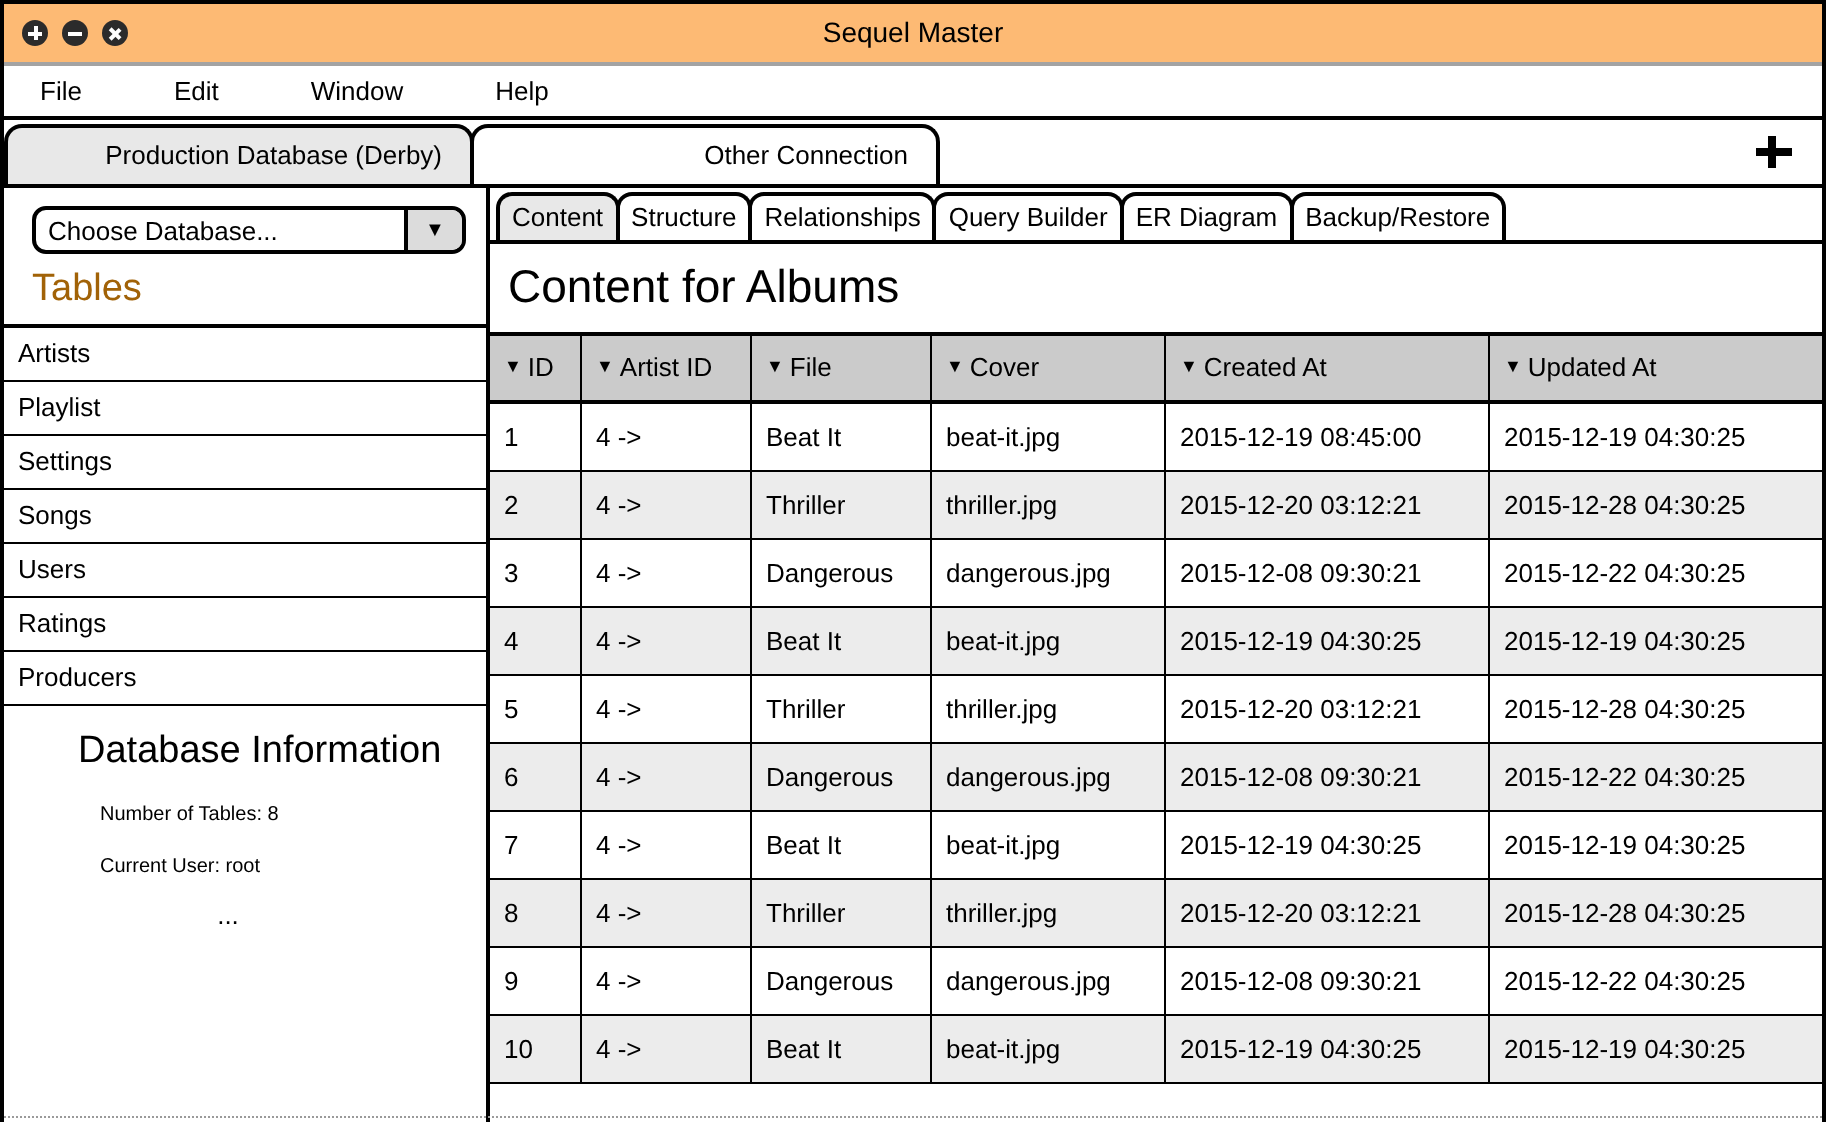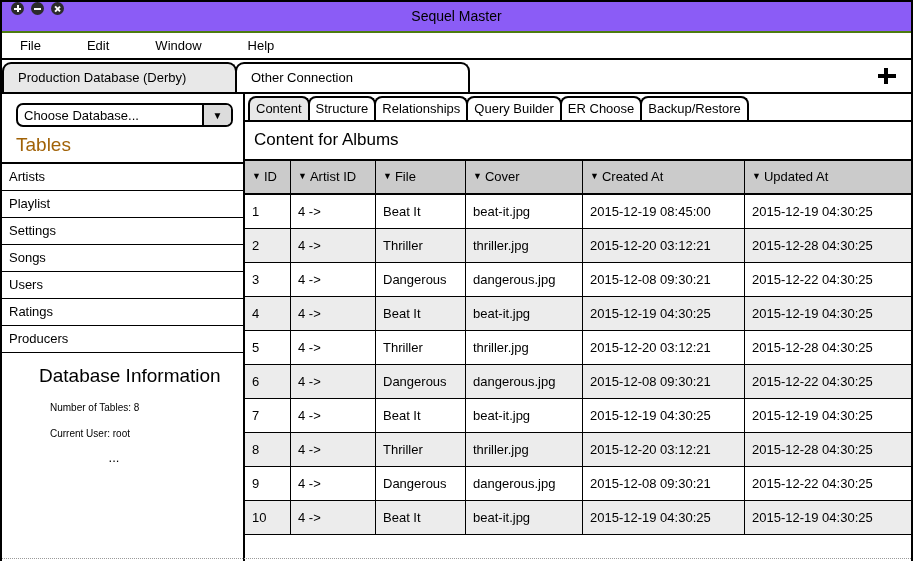--- a/index.html
+++ b/index.html
@@ -20,24 +20,24 @@
     height: 561px;
     box-sizing: border-box;
     border: 2px solid #000;
     background: #fff;
   }
 
   
   .titlebar {
     position: relative;
     height: 29px;
-    background: #8b5cf6;
-    border-bottom: 2px solid #4d7c0f;
-    display: flex;
-    align-items: flex-start;
+    background: #fdba74;
+    border-bottom: 2px solid #a3a3a3;
+    display: flex;
+    align-items: center;
   }
   .win-buttons {
     display: flex;
     align-items: center;
     gap: 7px;
     padding-left: 9px;
   }
   .win-btn {
     width: 13px;
     height: 13px;
@@ -103,21 +103,21 @@
   }
   .conn-tab {
     height: 30px;
     line-height: 28px;
     box-sizing: border-box;
     border: 2px solid #000;
     border-bottom: none;
     border-radius: 9px 9px 0 0;
     background: #ffffff;
     font-size: 13px;
-    text-align: left;
+    text-align: right;
     margin-right: -2px;
     padding: 0 14px;
     margin-top: 38px;
   }
   .conn-tab.active { background: #e8e8e8; }
   .conn-tab.t0 { width: 235px; }
   .conn-tab.t1 { width: 235px; }
   .add-tab-btn {
     position: absolute;
     right: 14px;
@@ -249,21 +249,21 @@
   }
   .view-tab.active { background: #e8e8e8; }
   .content-wrap {
     flex: 1;
     border-top: 2px solid #000;
     display: flex;
     flex-direction: column;
     overflow: hidden;
   }
   .content-title {
-    font-size: 17px;
+    font-size: 23px;
     padding: 8px 0 9px 9px;
     color: #000;
   }
   .grid {
     border-top: 2px solid #000;
     flex: 1;
     display: flex;
     flex-direction: column;
     overflow: hidden;
   }
@@ -361,21 +361,21 @@
       </div>
     </div>
 
     <div class="main">
 
       <div class="view-tabs">
         <div class="view-tab active">Content</div>
         <div class="view-tab">Structure</div>
         <div class="view-tab">Relationships</div>
         <div class="view-tab">Query Builder</div>
-        <div class="view-tab">ER Choose</div>
+        <div class="view-tab">ER Diagram</div>
         <div class="view-tab">Backup/Restore</div>
       </div>
 
       <div class="content-wrap">
         <div class="content-title">Content for Albums</div>
 
         <div class="grid">
 
           <div class="grid-row grid-head">
             <div class="grid-cell c0"><span class="sort-caret">▼</span><span>ID</span></div>

